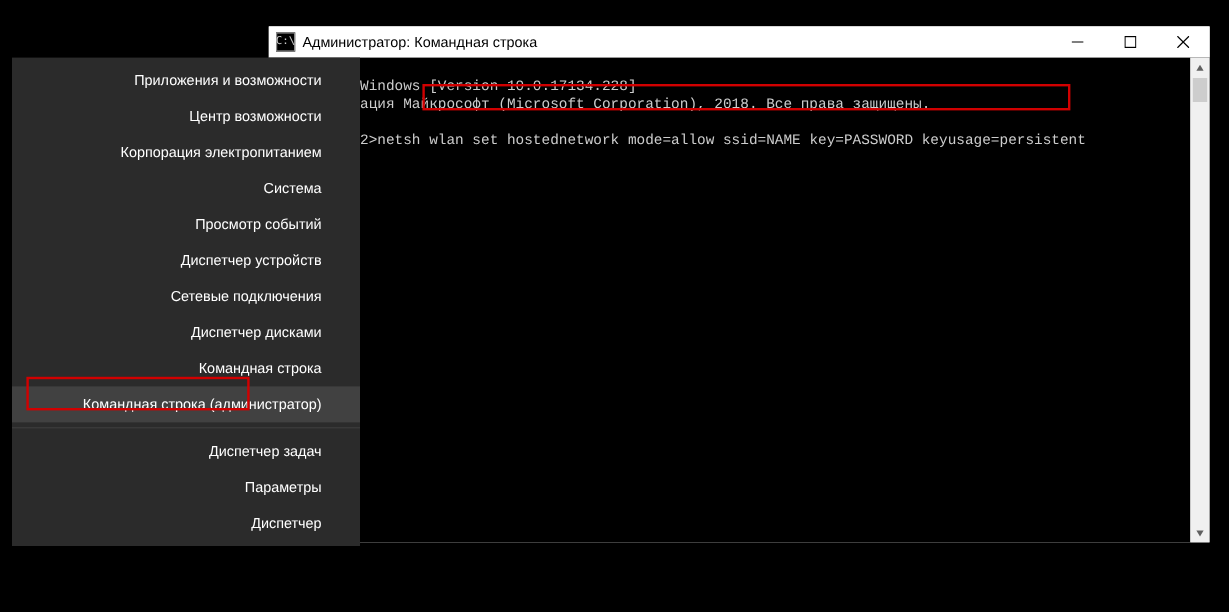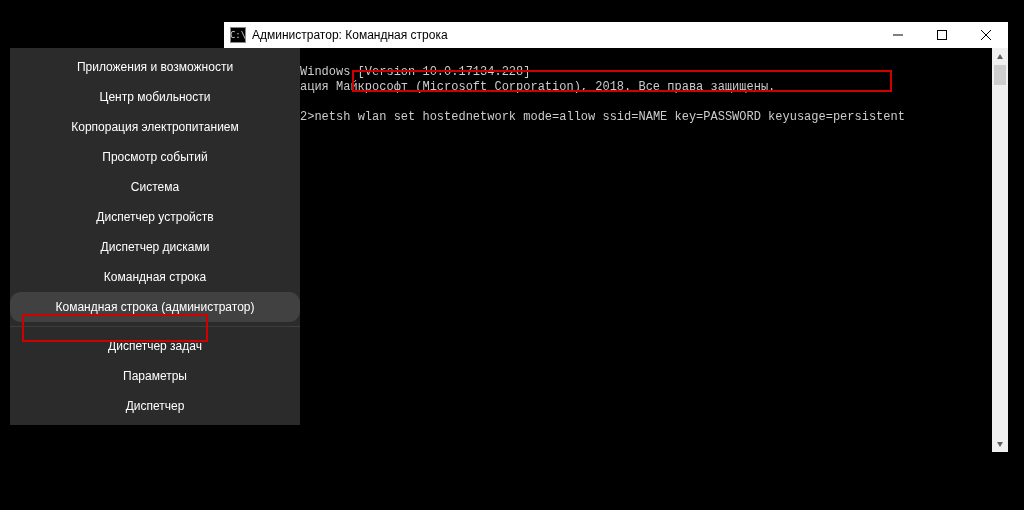--- a/index.html
+++ b/index.html
@@ -118,27 +118,27 @@
     position: absolute;
     left: 10px;
     top: 48px;
     width: 290px;
     background: #2b2b2b;
     color: #fff;
     font-size: 12px;
     padding: 4px 0;
   }
   .pm-item {
-    padding: 8px 22px;
+    padding: 8px 32px;
     white-space: nowrap;
     display: flex;
     align-items: center;
-    justify-content: center;
-  }
-  .pm-item.hover { background: #414141; border-radius: 11px; }
+    justify-content: flex-end;
+  }
+  .pm-item.hover { background: #414141; }
   .pm-divider {
     height: 1px;
     background: #3e3e3e;
     margin: 4px 0;
   }
 
   .hl-menu {
     left: 22px;
     top: 314px;
     width: 186px;
@@ -196,33 +196,36 @@
   </div>
 </div>
 
 <div class="highlight-box hl-cmd"></div>
 
 <div class="power-menu">
   <div class="pm-item">
       <span>Приложения и возможности</span>
     </div>
   <div class="pm-item">
-      <span>Центр мобильности</span>
+      <span>Центр возможности</span>
     </div>
   <div class="pm-item">
       <span>Корпорация электропитанием</span>
     </div>
   <div class="pm-item">
+      <span>Система</span>
+    </div>
+  <div class="pm-item">
       <span>Просмотр событий</span>
     </div>
   <div class="pm-item">
-      <span>Система</span>
-    </div>
-  <div class="pm-item">
       <span>Диспетчер устройств</span>
+    </div>
+  <div class="pm-item">
+      <span>Сетевые подключения</span>
     </div>
   <div class="pm-item">
       <span>Диспетчер дисками</span>
     </div>
   <div class="pm-item">
       <span>Командная строка</span>
     </div>
   <div class="pm-item hover">
       <span>Командная строка (администратор)</span>
     </div>

